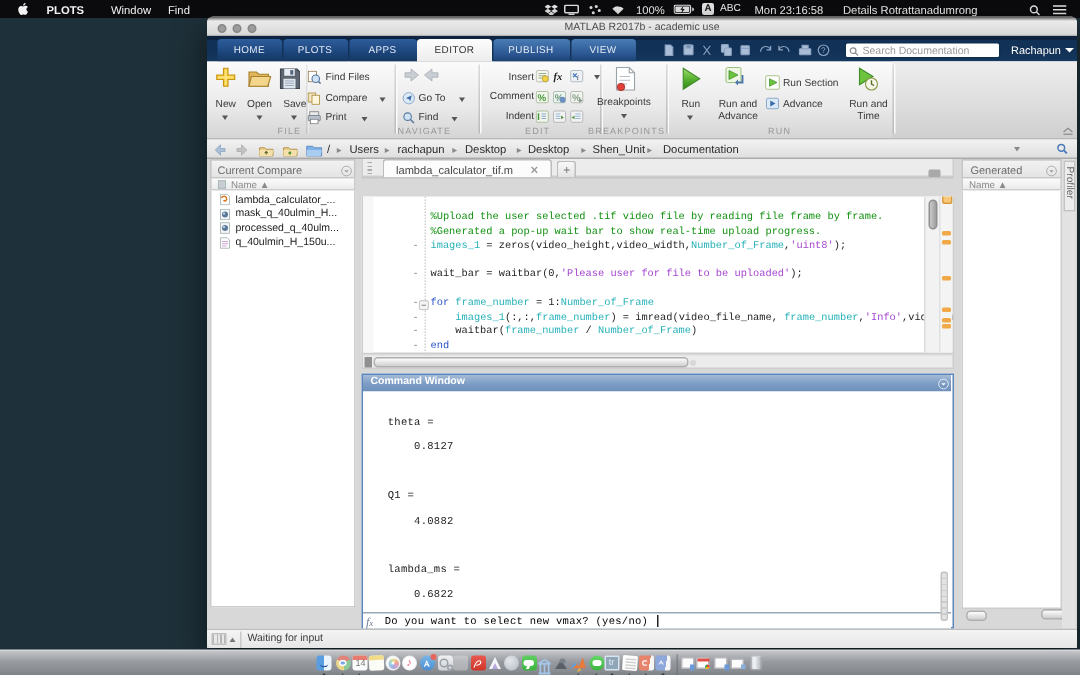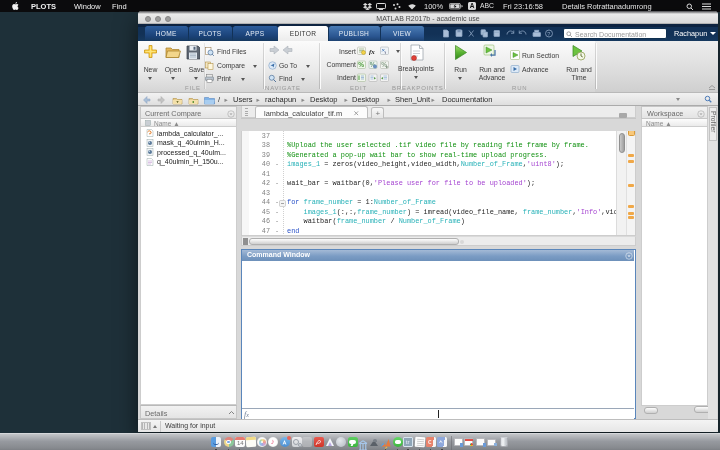--- a/index.html
+++ b/index.html
@@ -85,21 +85,21 @@
     </svg>
   <span class="mi" style="left:424px;">100%</span>
   <svg class="mi" style="left:449px; top:3px;" width="14" height="6.5" viewBox="0 0 28 13">
       <rect x="0.8" y="0.8" width="22" height="11" rx="2.5" fill="none" stroke="#e8e8e8" stroke-width="1.6"></rect>
       <rect x="2.5" y="2.5" width="18.5" height="7.5" rx="1" fill="#e8e8e8"></rect>
       <path d="M25 4v5c1.5-.4 2.3-1.4 2.3-2.5S26.5 4.3 25 4z" fill="#e8e8e8"></path>
       <path d="M13.5 1.5 9 7h2.8l-1.5 4.5L15 6h-3z" fill="#0b0b0d"></path>
     </svg>
   <span class="mi" style="left:468px; top:2px; background:#e8e8e8; color:#111; width:8px; height:8px; text-align:center; line-height:8px; font-size:6.5px; border-radius:1.5px; position:absolute; font-weight:bold;">A</span>
   <span class="mi" style="left:480px; font-size:6.8px;">ABC</span>
-  <span class="mi" style="left:503px;">Fri 23:16:58</span>
+  <span class="mi" style="left:503px;">Mon 23:16:58</span>
   <span class="mi" style="left:562px;">Details Rotrattanadumrong</span>
   <svg class="mi" style="left:686px; top:2.5px;" width="8" height="8" viewBox="0 0 16 16">
       <circle cx="6.5" cy="6.5" r="4.5" fill="none" stroke="#e8e8e8" stroke-width="2"></circle>
       <path d="m10 10 4 4" stroke="#e8e8e8" stroke-width="2"></path>
     </svg>
   <svg class="mi" style="left:702px; top:2.5px;" width="9" height="8" viewBox="0 0 18 16">
       <path stroke="#e8e8e8" stroke-width="2" d="M0 2h18M0 7h18M0 12h18"></path>
     </svg>
 </div>
 <div id="win">
@@ -387,26 +387,20 @@
         <span class="cft">processed_q_40ulm...</span>
       </div>
       <div class="cfrow" style="top:30px;">
         <svg class="cfi" width="8" height="8" viewBox="0 0 16 16">
             <path d="M2 1h9l3 3v11H2z" fill="#fdfdfd" stroke="#9aa"></path>
             <path d="M4 6h8M4 9h8M4 12h6" stroke="#b8c" stroke-width="1"></path>
           </svg>
         <span class="cft">q_40ulmin_H_150u...</span>
       </div>
     </div>
-    <div class="panel-h" style="left:2px; top:299px; width:97px; height:14px; border-top:1px solid #b9b9b9;">
-      <span style="position:absolute; left:4px; top:3px;">Details</span>
-      <svg style="position:absolute; left:87px; top:4px;" width="7" height="5" viewBox="0 0 14 10">
-          <path d="m2 8 5-5 5 5" fill="none" stroke="#777" stroke-width="1.8"></path>
-        </svg>
-    </div>
 
     <div class="panel-h" style="left:103px; top:0; width:395px; height:12.5px;">
       <svg style="position:absolute; left:3px; top:1.5px;" width="9" height="9" viewBox="0 0 18 18">
           <rect x="1" y="2" width="13" height="14" fill="#fff" stroke="#9aa"></rect>
           <path d="m14 3-7 7-1 3 3-1 7-7z" fill="#e8b84a" stroke="#a8741a"></path>
         </svg>
       <span style="position:absolute; left:14px; top:2.5px; font-size:7px;">Editor - /Users/rachapun/Desktop/Desktop/Shen_Unit/Demonstration/lambda_calcul...</span>
       <svg style="position:absolute; left:366px; top:2.5px;" width="8" height="8" viewBox="0 0 16 16">
           <circle cx="8" cy="8" r="6.5" fill="none" stroke="#9a9a9a"></circle>
           <path d="m5 7 3 3 3-3z" fill="#9a9a9a"></path>
@@ -423,31 +417,20 @@
             <path d="M3 3l8 8M11 3l-8 8" stroke="#999" stroke-width="2"></path>
           </svg>
       </div>
       <div style="position:absolute; left:129px; top:1px; width:13px; height:11px; background:linear-gradient(#f8f8f8,#e4e4e4); border:1px solid #bdbdbd; border-bottom:none; border-radius:2.5px 2.5px 0 0;">
         <span style="position:absolute; left:3.5px; top:0.5px; font-size:8px; color:#777;">+</span>
       </div>
       <div style="position:absolute; left:377px; top:7px; width:7.5px; height:5px; background:#a8a8a8; border-radius:1px;"></div>
     </div>
     <div class="white" style="left:103px; top:24.5px; width:395px; height:105.5px; overflow:hidden;">
       <div style="position:absolute; left:0; top:0; width:7px; height:105.5px; background:#f7f7f7;"></div>
-      <pre id="gutter">37
-38
-39
-40
-41
-42
-43
-44
-45
-46
-47</pre>
       <pre id="dashes">&nbsp;
 &nbsp;
 &nbsp;
 -
 &nbsp;
 -
 &nbsp;
 -
 -
 -
@@ -488,28 +471,49 @@
     </div>
 
     <div id="cw">
       <div id="cwh">
         <span style="position:absolute; left:5px; top:1.5px;">Command Window</span>
         <svg style="position:absolute; left:383px; top:2px;" width="8" height="8" viewBox="0 0 16 16">
             <circle cx="8" cy="8" r="6.5" fill="none" stroke="#fff"></circle>
             <path d="m5 7 3 3 3-3z" fill="#fff"></path>
           </svg>
       </div>
+      <div id="cwc">
+        <pre id="console">&nbsp;
+&nbsp;
+theta =
+&nbsp;
+    0.8127
+&nbsp;
+&nbsp;
+&nbsp;
+Q1 =
+&nbsp;
+    4.0882
+&nbsp;
+&nbsp;
+&nbsp;
+lambda_ms =
+&nbsp;
+    0.6822</pre>
+        <div style="position:absolute; right:2px; top:120px; width:5px; height:33px; background:repeating-linear-gradient(#e2e2e2 0 3px, #cccccc 3px 4px); border:1px solid #c2c2c2; border-radius:2px; z-index:3;"></div>
+      </div>
       <div id="cwi">
         <span style="position:absolute; left:2px; top:1px; font-family:'Liberation Serif',serif; font-style:italic; font-size:8px; color:#6b7b94;">f<span style="font-size:6px;">x</span></span>
+        <pre style="position:absolute; left:14.5px; top:2.5px; font-size:7px; letter-spacing:0.19px;">Do you want to select new vmax? (yes/no)</pre>
         <div style="position:absolute; left:196px; top:1.5px; width:1px; height:8px; background:#222;"></div>
       </div>
     </div>
 
     <div class="panel-h" style="left:503px; top:0; width:67px; height:12.5px;">
-      <span style="position:absolute; left:5px; top:2px;">Workspace</span>
+      <span style="position:absolute; left:5px; top:2px;">Generated</span>
       <svg style="position:absolute; left:55px; top:2.5px;" width="8" height="8" viewBox="0 0 16 16">
           <circle cx="8" cy="8" r="6.5" fill="none" stroke="#9a9a9a"></circle>
           <path d="m5 7 3 3 3-3z" fill="#9a9a9a"></path>
         </svg>
     </div>
     <div class="namebar" style="left:503px; top:12.5px; width:67px; height:8.5px;">
       <span style="position:absolute; left:4px; top:1px;">Name ▲</span>
     </div>
     <div class="white" style="left:503px; top:21px; width:67px; height:279px;"></div>
     <div style="position:absolute; left:506px; top:300.5px; width:14px; height:7px; background:linear-gradient(#fdfdfd,#cfcfcf); border:1px solid #b0b0b0; border-radius:3px;"></div>

